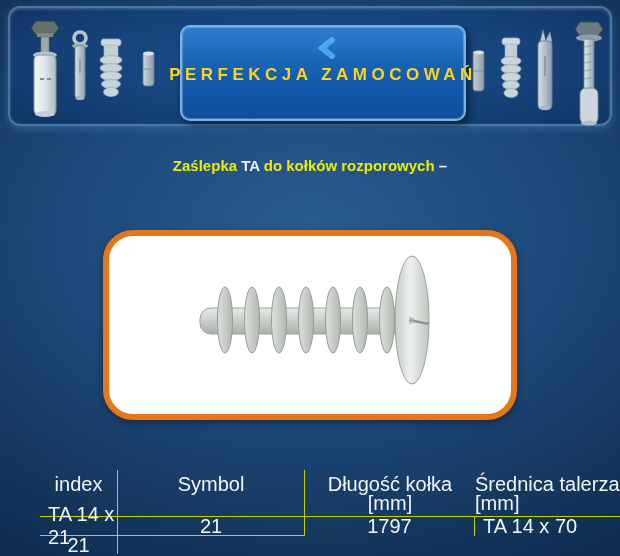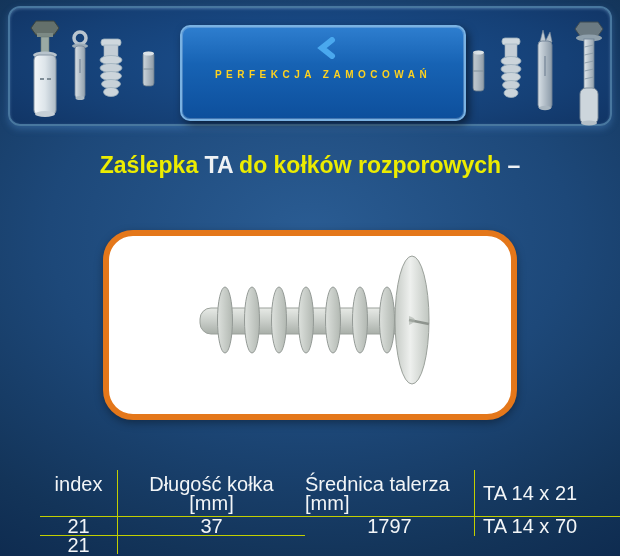--- a/index.html
+++ b/index.html
@@ -27,25 +27,25 @@
     box-shadow: 3px 4px 9px rgba(0,0,0,.5), inset 0 0 0 1px rgba(255,255,255,.22);
     display:flex; flex-direction:column; align-items:center; justify-content:center;
   }
   .logo-chevron { position:absolute; left:134px; top:10px; width:22px; height:22px; }
   .brand-name {
     font-size:46px; font-weight:700; font-style:italic; letter-spacing:-1px; line-height:48px;
     background: linear-gradient(90deg,#ef8600 0%, #fdc300 55%, #ffe43a 100%);
     -webkit-background-clip:text; background-clip:text; color:transparent;
     margin-top:6px;
   }
-  .brand-tagline { font-size:10px; font-weight:700; color:#ffd21e; letter-spacing:4.5px; margin-top:3px; white-space:nowrap; }
+  .brand-tagline { font-size:17px; font-weight:700; color:#ffd21e; letter-spacing:4.5px; margin-top:3px; white-space:nowrap; }
 
   
   .title { position:absolute; left:0; top:154px; width:620px; text-align:center;
-           font-size:23px; font-weight:700; line-height:23px; }
+           font-size:15px; font-weight:700; line-height:23px; }
   .t-yellow { color:#ecec00; }
   .t-white  { color:#eef1f4; }
 
   
   .product-panel {
     position:absolute; left:103px; top:230px; width:414px; height:190px;
     background:#ffffff; border:6px solid #e4771a; border-radius:30px;
     box-shadow: 0 3px 9px rgba(0,0,0,.35);
     display:flex; align-items:center; justify-content:center;
   }
@@ -234,30 +234,32 @@
       <ellipse cx="303" cy="84" rx="17" ry="64" fill="url(#gCap)" stroke="#9ba19b" stroke-width="1"></ellipse>
       <path d="M300 84 L320 88" stroke="#8e948e" stroke-width="2.5" fill="none"></path>
       <path d="M300 80 Q312 84 300 89 Z" fill="#aab0aa" opacity="0.6"></path>
     </svg>
   </figure>
 
   <section class="spec-table">
     <div class="st-cell st-head cv">
         <span>index</span>
       </div>
+    <div class="st-cell st-head cv">
+        <span>Symbol</span>
+      </div>
     <div class="st-cell st-head">
         <span>Długość kołka</span>
         <span>[mm]</span>
       </div>
     <div class="st-cell st-head cv">
         <span>Średnica talerza [mm]</span>
       </div>
 
     <div class="st-cell cv r1 left-al">TA 14 x 21</div>
     <div class="st-cell cv r1">21</div>
-    <div class="st-cell r1">37</div>
 
     <div class="st-cell cv">1797</div>
     <div class="st-cell cv left-al">TA 14 x 70</div>
     <div class="st-cell cv">21</div>
   </section>
 
 </div>
 
 </body></html>

